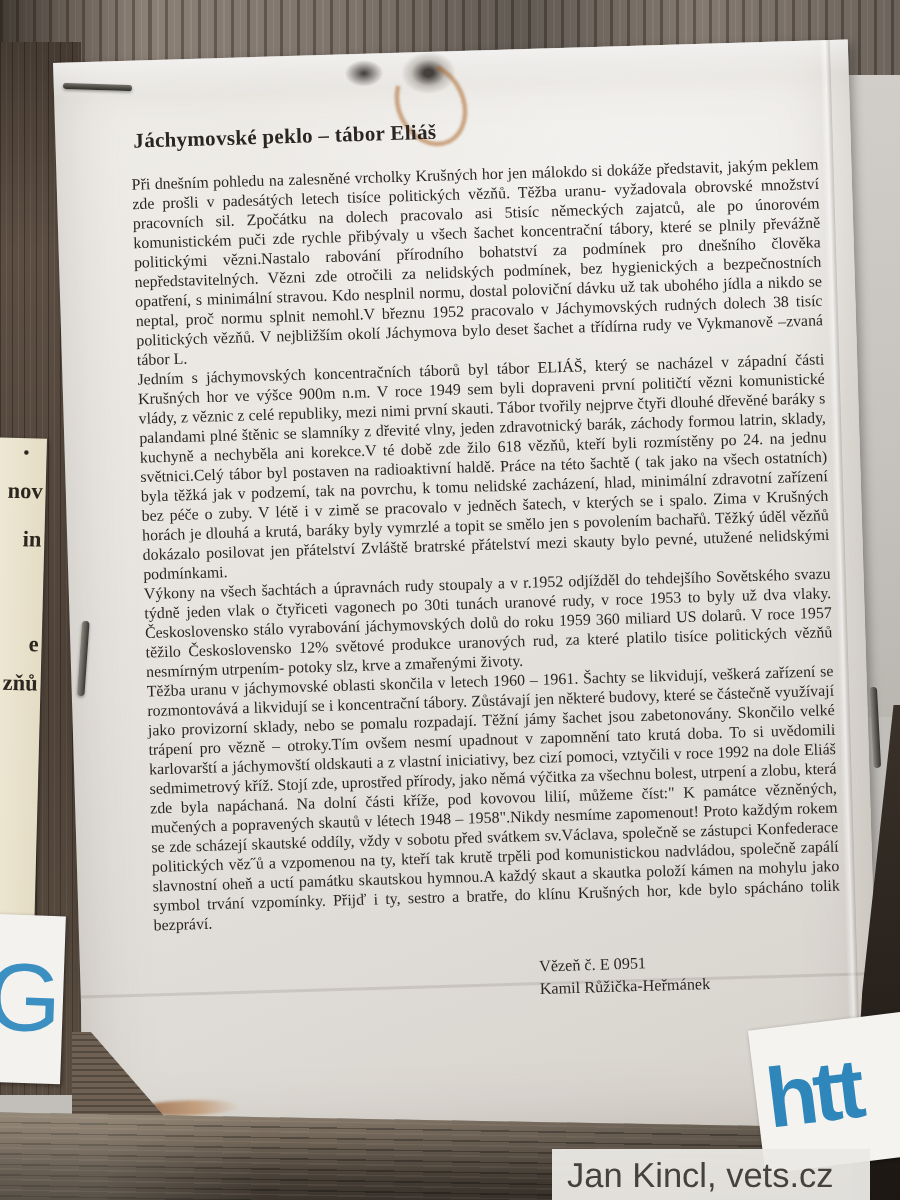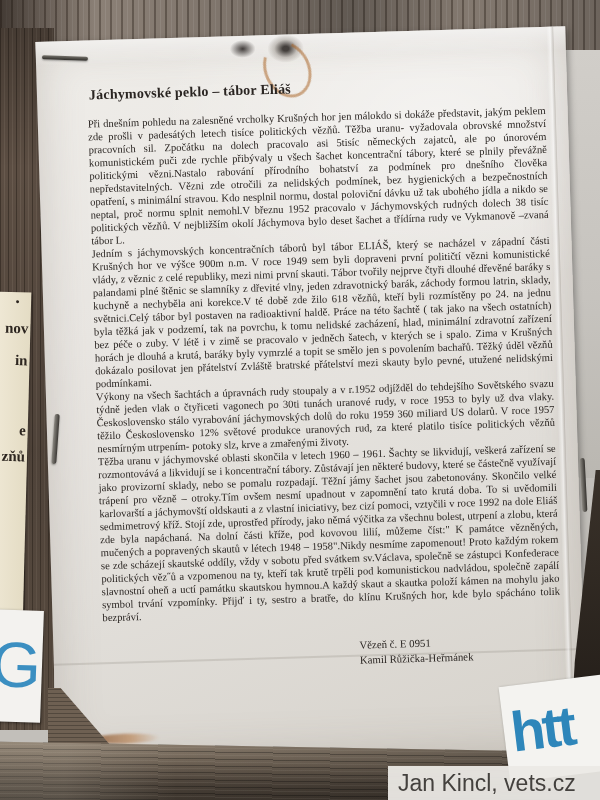--- a/index.html
+++ b/index.html
@@ -94,21 +94,21 @@
 
   
   .nail-top{left:42px;top:56px;width:46px;height:4px;border-radius:2px;transform:rotate(2deg);
     background:linear-gradient(to bottom,#74716a,#2f2d29);box-shadow:0 1px 2px rgba(0,0,0,.35);}
   .nail-left{left:53px;top:414px;width:5px;height:50px;border-radius:3px;transform:rotate(4deg);
     background:linear-gradient(to right,#8d8a83,#3a3733);box-shadow:0 1px 2px rgba(0,0,0,.35);}
   .nail-right{left:581px;top:458px;width:5px;height:54px;border-radius:3px;transform:rotate(-3deg);
     background:linear-gradient(to right,#8d8a83,#35322e);}
 
   
-  .watermark{left:388px;top:766px;width:212px;height:34px;background:rgba(235,233,229,.95);
+  .watermark{left:368px;top:766px;width:212px;height:34px;background:rgba(235,233,229,.95);
     font:400 23px/34px "Liberation Sans",sans-serif;color:#44413e;padding-left:10px;white-space:nowrap;}
 </style>
 </head>
 <body>
 
 <div class="photo">
 
   <div class="right-strip"></div>
   <div class="wood-top"></div>
   <div class="wood-left"></div>

